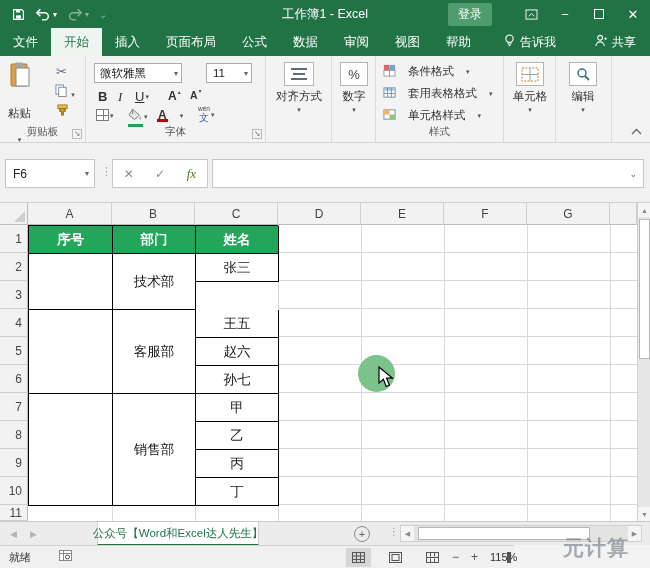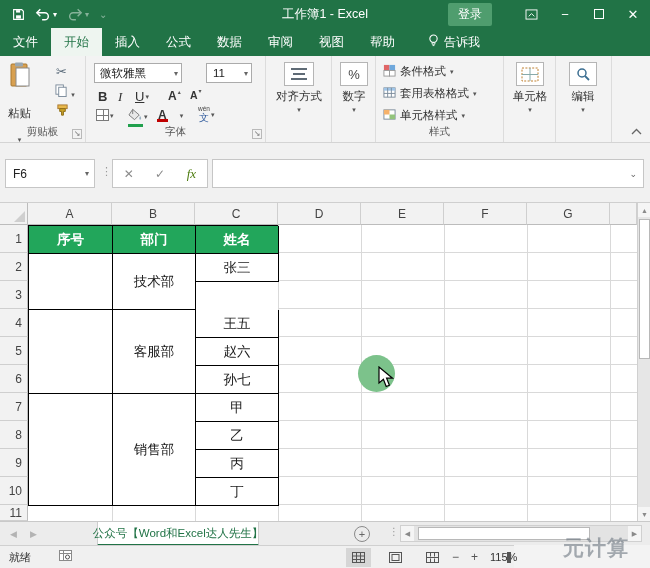--- a/index.html
+++ b/index.html
@@ -33,21 +33,21 @@
   .bigbtn { position:absolute; display:flex; flex-direction:column; align-items:center; gap:16px; font-size:11.5px; color:#333; }
   .dar { font-size:7px; color:#555; line-height:5px; }
   .vbox { position:absolute; border:1px solid #ababab; background:#fff; display:flex; align-items:center; font-size:11.5px; color:#222; }
   .vbox .dd { margin-left:auto; padding-right:3px; font-size:8px; color:#666; }
   .fmtbtn { position:absolute; display:flex; align-items:center; gap:1px; color:#333; }
   .b-b { font-weight:bold; font-size:13px; }
   .b-i { font-style:italic; font-family:"Liberation Serif","DejaVu Serif",serif; font-size:13px; }
   .b-u { text-decoration:underline; font-size:13px; }
   .fsz { font-size:12px; font-weight:bold; position:relative; }
   .swatch { position:absolute; left:0; right:0; bottom:-3px; height:3px; }
-  .stylebtn { position:absolute; display:flex; align-items:center; gap:4px; font-size:11.5px; color:#333; white-space:nowrap; }
+  .stylebtn { position:absolute; display:flex; align-items:center; gap:12px; font-size:11.5px; color:#333; white-space:nowrap; }
   .compressed { position:absolute; display:flex; flex-direction:column; align-items:center; gap:3px; font-size:11.5px; color:#333; }
   .iconbox { border:1px solid #b5b5b5; background:#fff; display:flex; align-items:center; justify-content:center; }
   .collapse { position:absolute; right:8px; bottom:4px; color:#666; }
 
   
   .grid9 { width:13px; height:12px; border:1px solid #7a7a7a; position:relative; background:#fff; }
   .grid9:before { content:""; position:absolute; left:0; right:0; top:50%; border-top:1px solid #7a7a7a; }
   .grid9:after { content:""; position:absolute; top:0; bottom:0; left:50%; border-left:1px solid #7a7a7a; }
   .alignlines { width:16px; height:12px; display:flex; flex-direction:column; justify-content:space-between; }
   .alignlines i { display:block; height:2px; background:#5f6b76; }
@@ -162,33 +162,44 @@
           </svg>
       </span>
       <span class="winbtn">✕</span>
     </div>
   </div>
 
   <div class="tabbar">
     <div class="rtab">文件</div>
     <div class="rtab active">开始</div>
     <div class="rtab">插入</div>
+    <div class="rtab">页面布局</div>
     <div class="rtab">公式</div>
     <div class="rtab">数据</div>
     <div class="rtab">审阅</div>
     <div class="rtab">视图</div>
     <div class="rtab">帮助</div>
     <div class="tellme">
       <span>
         <svg width="11" height="14" viewBox="0 0 12 15">
             <circle cx="6" cy="5" r="4" fill="none" stroke="#fff" stroke-width="1.2"></circle>
             <path d="M4.5 9 v2 h3 v-2 M5 12.5 h2" stroke="#fff" fill="none"></path>
           </svg>
       </span>
       <span>告诉我</span>
+    </div>
+    <div class="share">
+      <span>
+        <svg width="12" height="13" viewBox="0 0 13 14">
+            <circle cx="5.5" cy="4" r="2.6" fill="none" stroke="#fff" stroke-width="1.2"></circle>
+            <path d="M1 13 a4.5 4.5 0 0 1 9 0" fill="none" stroke="#fff" stroke-width="1.2"></path>
+            <path d="M10 5 h3 M11.5 3.5 v3" stroke="#fff"></path>
+          </svg>
+      </span>
+      <span>共享</span>
     </div>
   </div>
 
   <div class="ribbon">
 
     <div class="rgroup" style="left:0; width:86px;">
       <div class="bigbtn" style="left:8px; top:6px;">
         <span>
           <svg width="22" height="26" viewBox="0 0 22 26">
               <rect x="2" y="2" width="16" height="22" rx="1" fill="#d8a050" stroke="#a87830"></rect>

